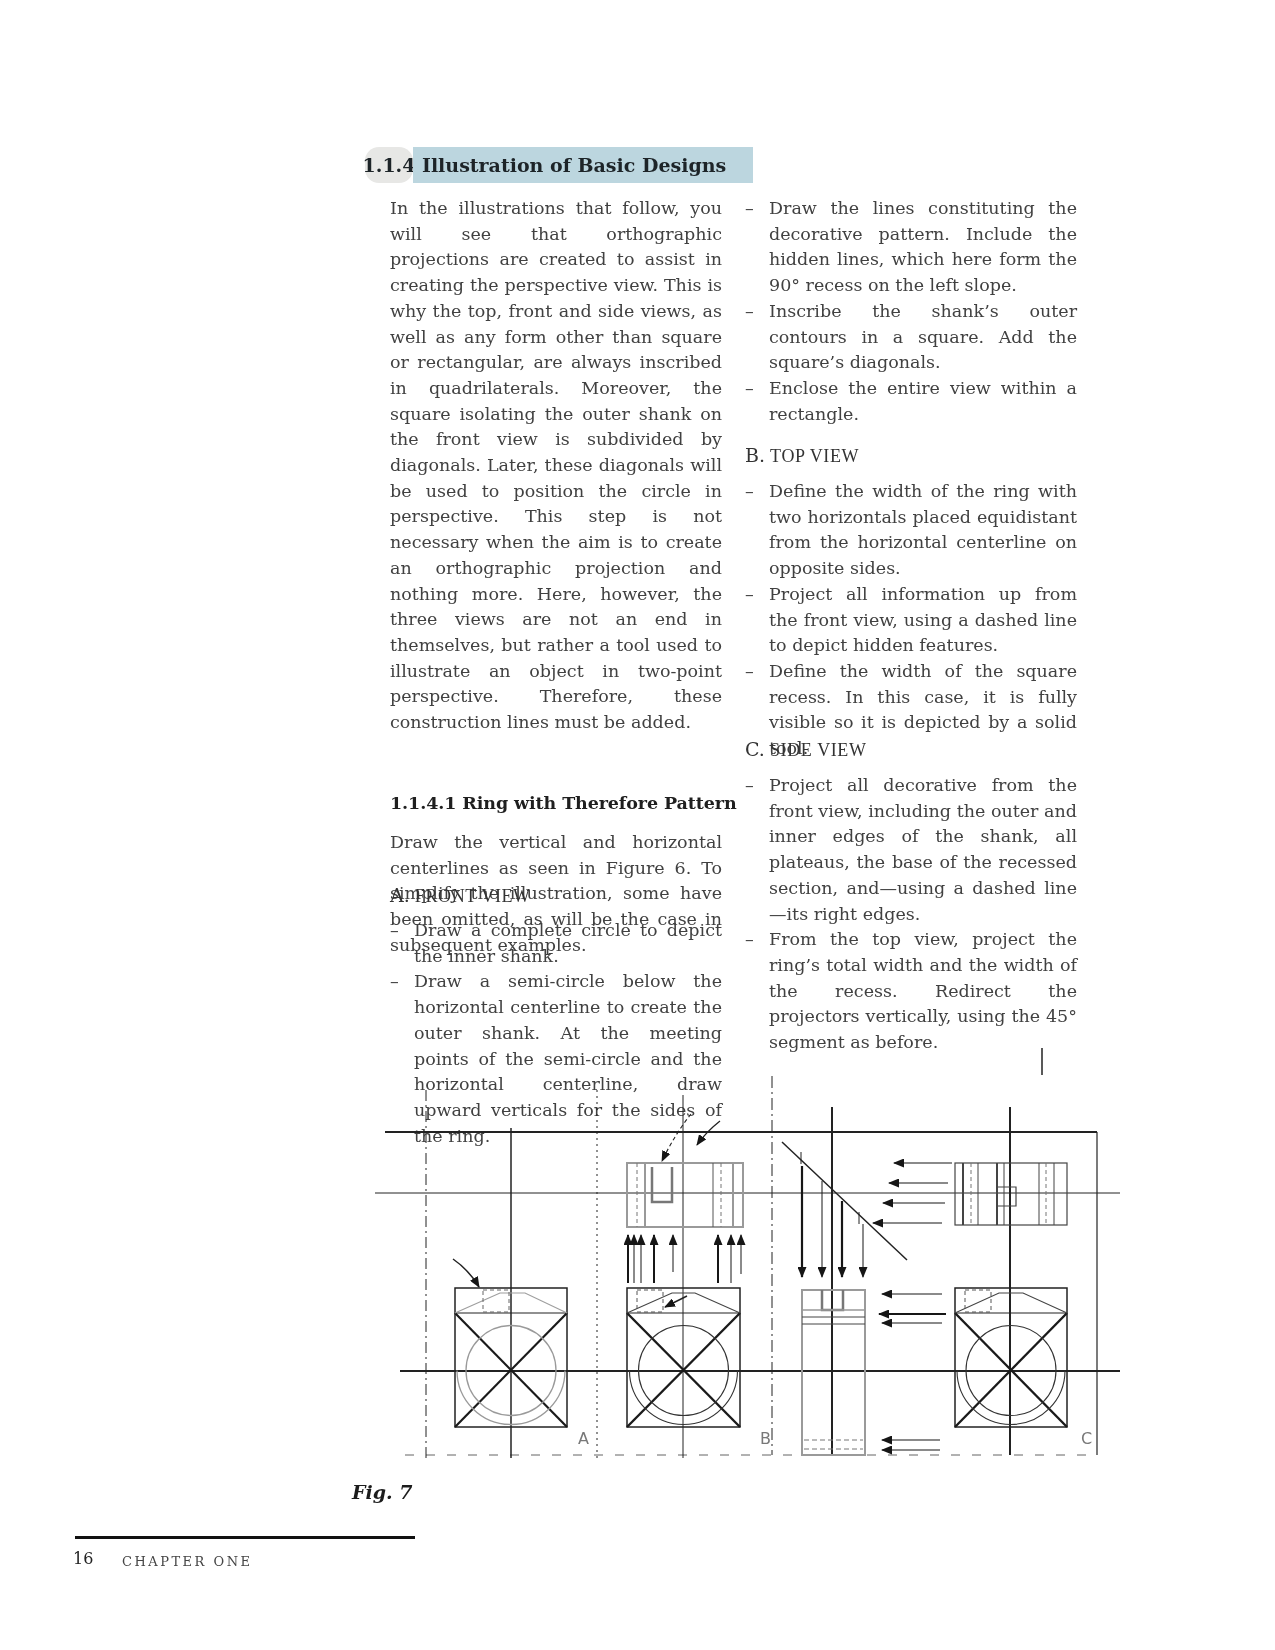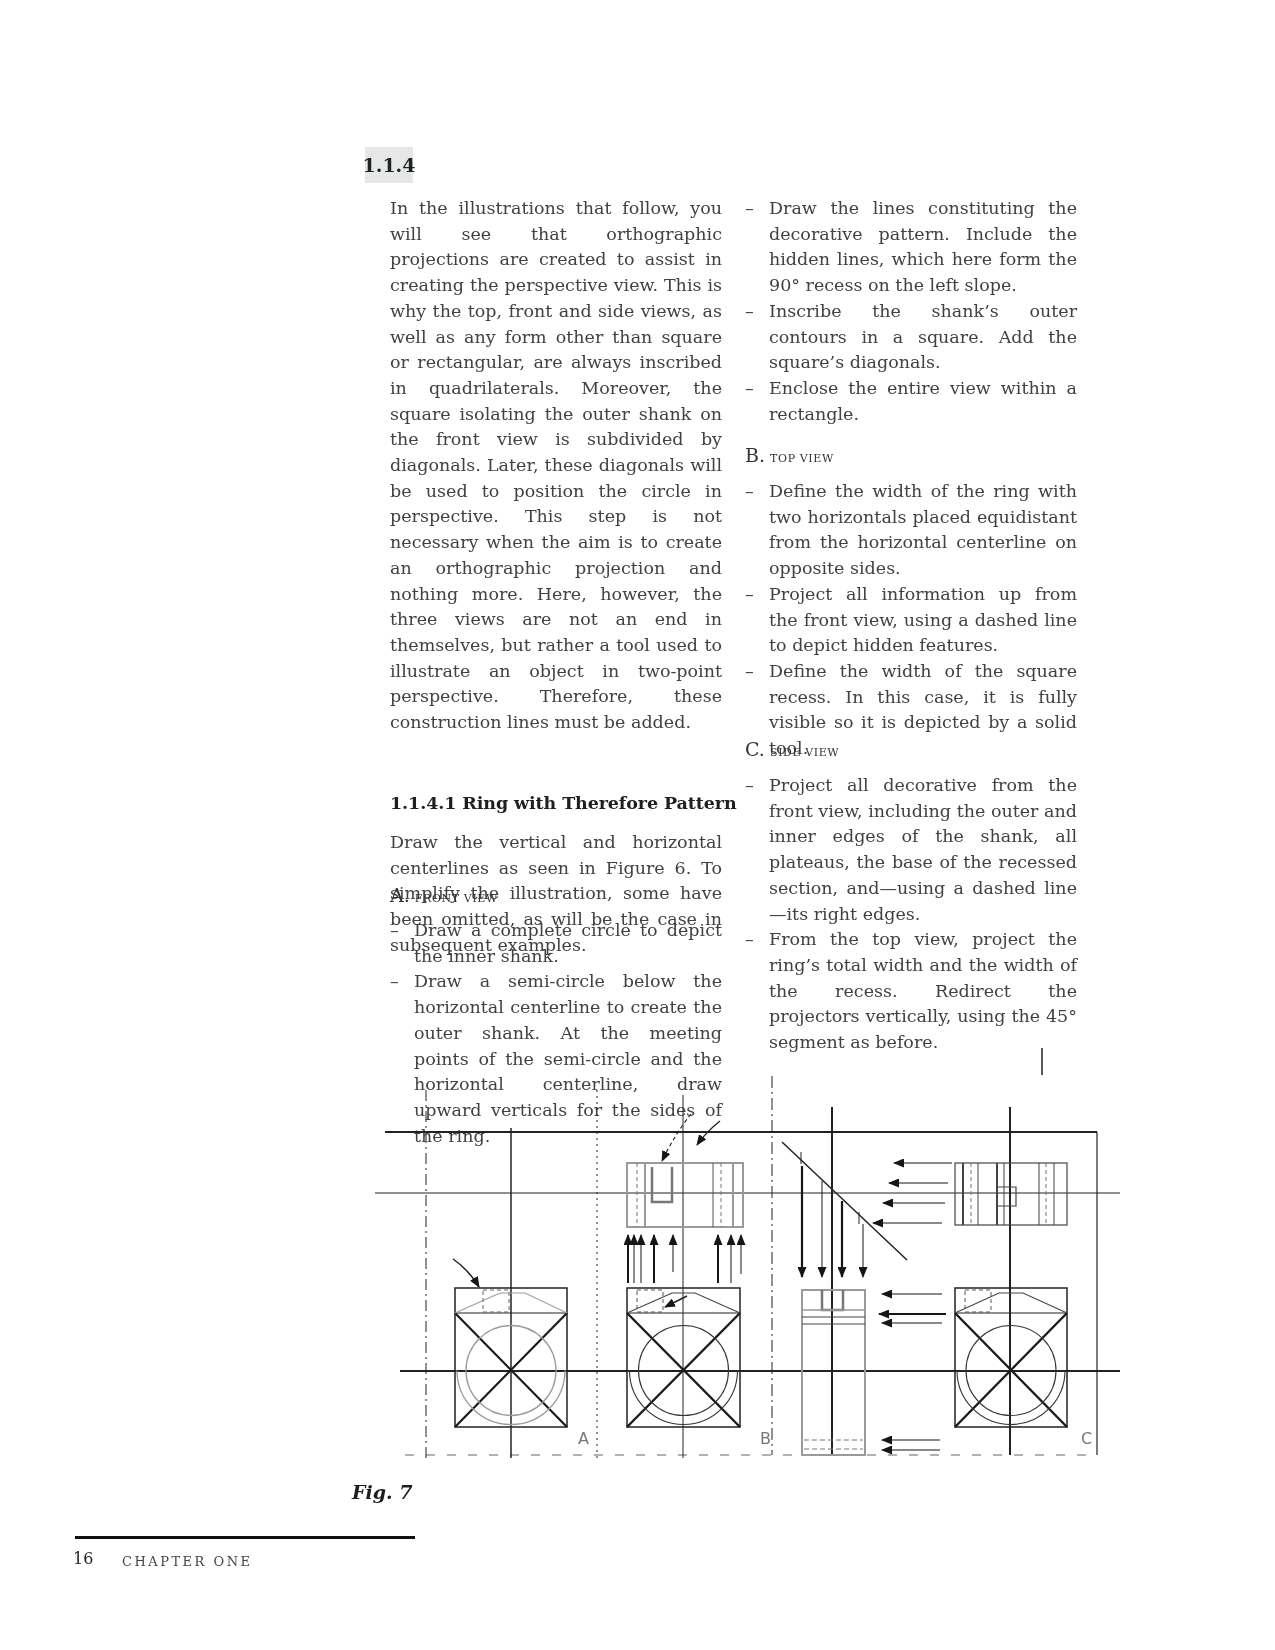--- a/index.html
+++ b/index.html
@@ -3,46 +3,47 @@
 <meta charset="utf-8">
 <style>
   html,body{margin:0;padding:0;}
   body{
     width:1275px;height:1650px;position:relative;background:#ffffff;
     font-family:"DejaVu Serif", serif;color:#414141;overflow:hidden;
   }
   .abs{position:absolute;}
   
   .band{display:flex;height:36px;font-weight:bold;font-size:19px;color:#1d2428;}
-  .band .num{width:48px;display:flex;align-items:center;justify-content:center;}
+  .band .num{width:48px;display:flex;align-items:center;justify-content:center;border-radius:14px;}
   .band .ttl{width:340px;display:flex;align-items:center;padding-left:9px;box-sizing:border-box;}
   
   .col{width:332px;font-size:17.5px;line-height:25.7px;text-align:justify;}
   .subhead{font-size:17.5px;font-weight:bold;color:#1f1f1f;white-space:nowrap;letter-spacing:-0.1px;}
   .sech{color:#333;white-space:nowrap;}
   .sech .lt{font-size:19px;}
-  .sech .tt{font-size:11px;letter-spacing:0.6px;}
+  .sech .tt{font-size:18px;letter-spacing:0.6px;font-family:Liberation Serif, serif;}
   .blist{width:332px;font-size:17.5px;line-height:25.7px;}
   .b{display:flex;}
   .b .m{flex:0 0 24px;width:24px;}
   .b .t{flex:1;text-align:justify;}
   
   .figwrap{left:375px;top:1046px;width:745px;height:416px;}
   .figcap{font-size:19px;font-weight:bold;font-style:italic;color:#1c1c1c;}
   .fl{font-family:"DejaVu Sans",sans-serif;font-size:16px;fill:#787878;}
   
   .footrule{left:75px;top:1536px;width:340px;height:3px;background:#111;}
   .pgnum{font-size:16px;color:#222;}
   .chap{font-size:13px;letter-spacing:2.5px;color:#454545;}
 </style>
 </head>
 <body>
 
 <div class="abs band" style="left:365px;top:147px;">
   <div class="num" style="background:#e7e7e5;">1.1.4</div>
+  <div class="ttl" style="background:#bcd6df;">Illustration of Basic Designs</div>
 </div>
 
 <div class="abs col" style="left:390px;top:196px;">In the illustrations that follow, you will see that orthographic projections are created to assist in creating the perspective view. This is why the top, front and side views, as well as any form other than square or rectangular, are always inscribed in quadrilaterals. Moreover, the square isolating the outer shank on the front view is subdivided by diagonals. Later, these diagonals will be used to position the circle in perspective. This step is not necessary when the aim is to create an orthographic projection and nothing more. Here, however, the three views are not an end in themselves, but rather a tool used to illustrate an object in two-point perspective. Therefore, these construction lines must be added.</div>
 
 <div class="abs subhead" style="left:390px;top:793px;">1.1.4.1 Ring with Therefore Pattern</div>
 
 <div class="abs col" style="left:390px;top:830px;">Draw the vertical and horizontal centerlines as seen in Figure 6. To simplify the illustration, some have been omitted, as will be the case in subsequent examples.</div>
 
 <div class="abs sech" style="left:390px;top:884px;">
   <span class="lt">A.</span>

